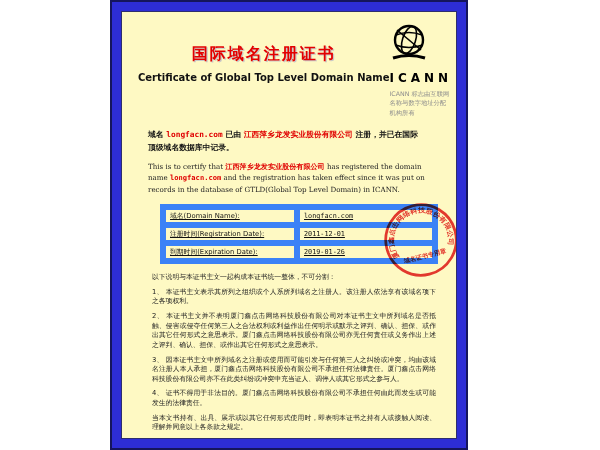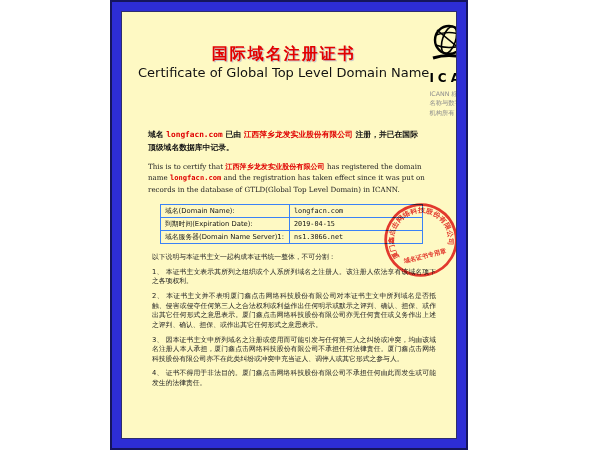--- a/index.html
+++ b/index.html
@@ -9,35 +9,35 @@
   .certificate{position:absolute;left:110px;top:0;width:358px;height:450px;
        box-sizing:border-box;background:#2d2dd5;border:2px solid #15155c;
        padding:9px;}
   .page{width:100%;height:100%;box-sizing:border-box;background:#fef9c3;
        border:1px solid #2e2e6e;position:relative;overflow:hidden;}
 
   .header{display:flex;padding:8px 8px 0 16px;}
   .titles{flex:1;text-align:center;padding-top:24px;}
   .title-cn{color:#e30000;font-size:16px;font-weight:bold;letter-spacing:2px;
        text-shadow:1.2px 1.2px 0 #c9c9c9;white-space:nowrap;}
-  .title-en{font-size:13px;font-weight:normal;color:#111;white-space:nowrap;}
+  .title-en{font-size:10px;font-weight:bold;color:#111;margin-top:7px;white-space:nowrap;}
   .logo{width:96px;padding-top:2px;}
   .icann-name{font-size:12px;font-weight:bold;letter-spacing:4px;color:#000;margin-top:1px;}
   .icann-note{font-size:6.3px;color:#8d8d8d;line-height:1.5;margin-top:4px;}
 
   .intro-cn{margin:12px 35px 0 26px;font-size:7.8px;font-weight:bold;
        line-height:1.65;color:#111;}
   .intro-en{margin:6px 20px 8px 26px;font-size:7.1px;line-height:1.6;color:#222;
        font-family:"DejaVu Serif",serif;}
   .red{color:#e00000;}
   .mono{font-family:"DejaVu Sans Mono",monospace;font-weight:bold;}
 
   table.reg{margin:9px 0 0 38px;border-collapse:collapse;}
-  table.reg td{border:1px solid #3b82f6;font-size:6.8px;padding:1px 4px;
-       height:9px;color:#111;white-space:nowrap;}
+  table.reg td{border:6px solid #3b82f6;font-size:6.8px;padding:1px 4px;
+       height:9px;color:#111;white-space:nowrap;text-decoration:underline;}
   td.lbl{width:120px;}
   td.val{width:124px;font-family:"DejaVu Sans Mono",monospace;}
 
   .notes{margin:9px 20px 0 26px;font-size:6.8px;line-height:1.42;color:#222;}
   .notes p{margin:0 0 5px 4px;text-align:justify;}
 
   .stamp{position:absolute;left:261px;top:190px;width:76px;height:76px;
        transform:rotate(-14deg);opacity:.9;mix-blend-mode:multiply;pointer-events:none;}
   .stamp text{fill:#e02424;font-weight:bold;font-family:"DejaVu Sans",sans-serif;}
 </style>
@@ -85,36 +85,37 @@
       <span>and the registration has taken effect since it was put on records in the database of GTLD(Global Top Level Domain) in ICANN.</span>
     </div>
 
     <table class="reg">
       <tbody>
         <tr>
           <td class="lbl">域名(Domain Name):</td>
           <td class="val">longfacn.com</td>
         </tr>
         <tr>
-          <td class="lbl">到期时间(Expiration Date):</td>
-          <td class="val">2019-04-15</td>
+          <td class="lbl">注册时间(Registration Date):</td>
+          <td class="val">2011-12-01</td>
         </tr>
         <tr>
-          <td class="lbl">域名服务器(Domain Name Server)1:</td>
-          <td class="val">ns1.3066.net</td>
+          <td class="lbl">到期时间(Expiration Date):</td>
+          <td class="val">2019-01-26</td>
         </tr>
       </tbody>
     </table>
 
     <div class="notes">
       <p>以下说明与本证书主文一起构成本证书统一整体，不可分割：</p>
       <p>1、 本证书主文表示其所列之组织或个人系所列域名之注册人。该注册人依法享有该域名项下之各项权利。</p>
       <p>2、 本证书主文并不表明厦门鑫点击网络科技股份有限公司对本证书主文中所列域名是否抵触、侵害或侵夺任何第三人之合法权利或利益作出任何明示或默示之评判、确认、担保、或作出其它任何形式之意思表示。厦门鑫点击网络科技股份有限公司亦无任何责任或义务作出上述之评判、确认、担保、或作出其它任何形式之意思表示。</p>
       <p>3、 因本证书主文中所列域名之注册或使用而可能引发与任何第三人之纠纷或冲突，均由该域名注册人本人承担，厦门鑫点击网络科技股份有限公司不承担任何法律责任。厦门鑫点击网络科技股份有限公司亦不在此类纠纷或冲突中充当证人、调停人或其它形式之参与人。</p>
       <p>4、 证书不得用于非法目的。厦门鑫点击网络科技股份有限公司不承担任何由此而发生或可能发生的法律责任。</p>
+      <p>当本文书持有、出具、展示或以其它任何形式使用时，即表明本证书之持有人或接触人阅读、理解并同意以上各条款之规定。</p>
     </div>
 
     <svg class="stamp" viewBox="0 0 110 110">
       <circle cx="55" cy="55" r="51" fill="none" stroke="#e02424" stroke-width="4"></circle>
       <path id="sealArc" d="M 18.7,71.9 A 40,40 0 1 1 91.3,71.9" fill="none"></path>
       <text font-size="9.5">
         <textPath href="#sealArc" startOffset="0" textLength="160" lengthAdjust="spacingAndGlyphs">厦门鑫点击网络科技股份有限公司</textPath>
       </text>
       <text x="55" y="82" text-anchor="middle" font-size="9">域名证书专用章</text>
     </svg>

